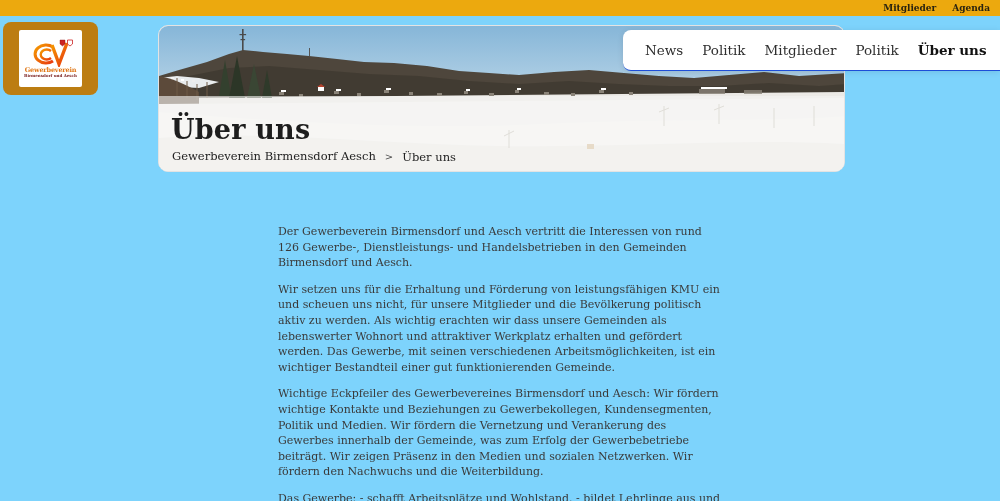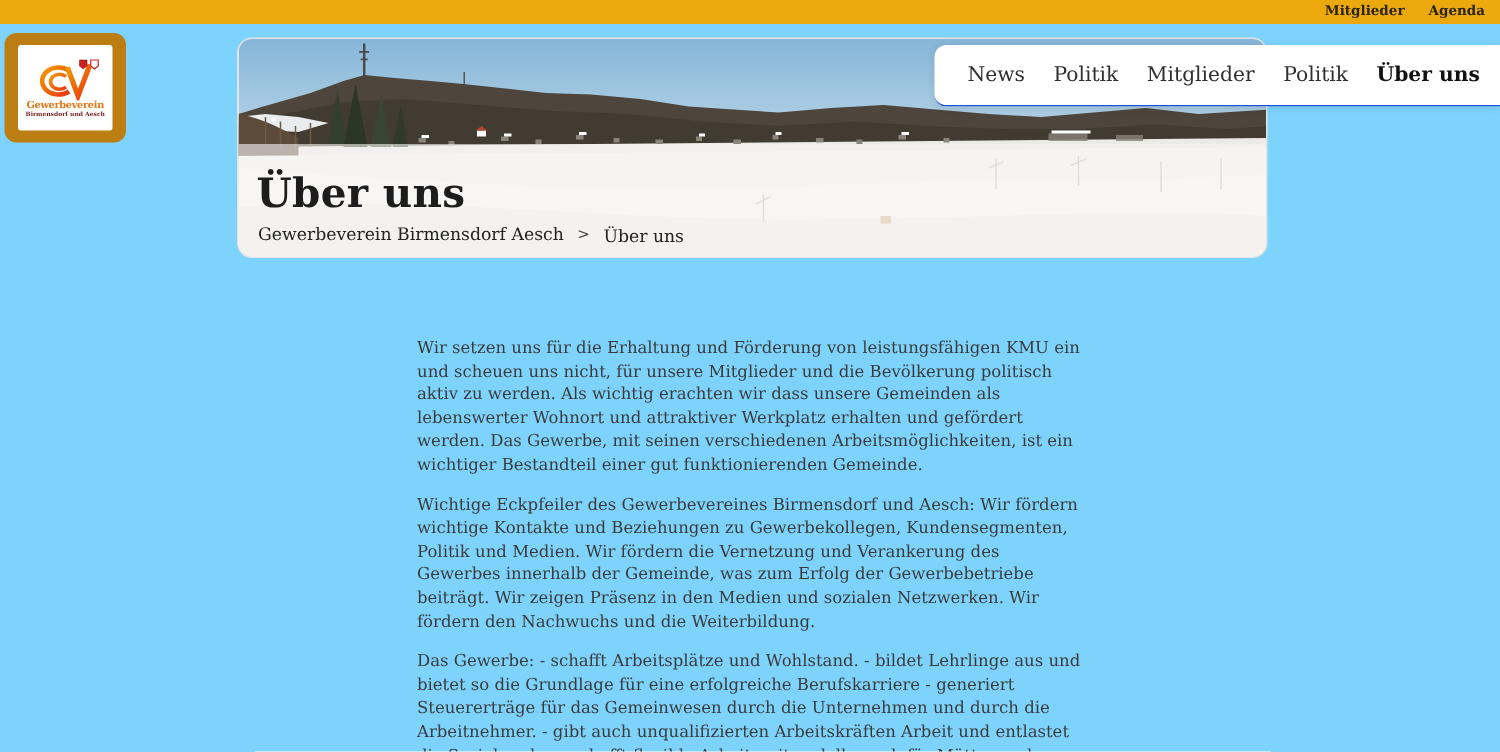--- a/index.html
+++ b/index.html
@@ -8,21 +8,21 @@
   .page { position:relative; width:1000px; height:501px; background:#7dd3fc; }
 
   
   .topbar { position:absolute; left:0; top:0; width:1000px; height:16px;
     background:#ECA90E; display:flex; justify-content:flex-end; align-items:center;
     gap:16px; padding-right:10px; }
   .topbar a { font-size:9px; font-weight:bold; color:#2b2410; text-decoration:none;
     font-family:"DejaVu Serif","Liberation Serif",serif; cursor:pointer; }
 
   
-  .logo-badge { position:absolute; left:3px; top:22px; width:81px; height:73px;
+  .logo-badge { position:absolute; left:3px; top:22px; width:95px; height:73px;
     background:#BC7D12; border-radius:8px; display:flex; align-items:center; justify-content:center; }
   .logo-inner { width:63px; height:57px; background:#ffffff; border-radius:2px;
     display:flex; flex-direction:column; align-items:center; justify-content:center; padding:2px; }
   .logo-org { font-size:6.5px; font-weight:bold; color:#E07818; line-height:1.1; letter-spacing:-0.2px; }
   .logo-sub { font-size:4px; font-weight:bold; color:#7a2020; line-height:1.2; }
 
   
   .hero-card { position:absolute; left:158px; top:25px; width:687px; height:147px;
     border-radius:10px; overflow:hidden; border:1px solid #e3e3e3; background:#f5f4f2; }
   .hero-card svg.scene { position:absolute; left:0; top:0; }
@@ -178,18 +178,19 @@
   <div class="nav">
     <a>News</a>
     <a>Politik</a>
     <a>Mitglieder</a>
     <a>Politik</a>
     <a class="active">Über uns</a>
 
   </div>
 
   <div class="content">
+    <p>Der Gewerbeverein Birmensdorf und Aesch vertritt die Interessen von rund 126 Gewerbe-, Dienstleistungs- und Handelsbetrieben in den Gemeinden Birmensdorf und Aesch.</p>
     <p>Wir setzen uns für die Erhaltung und Förderung von leistungsfähigen KMU ein und scheuen uns nicht, für unsere Mitglieder und die Bevölkerung politisch aktiv zu werden. Als wichtig erachten wir dass unsere Gemeinden als lebenswerter Wohnort und attraktiver Werkplatz  erhalten und gefördert werden. Das Gewerbe, mit seinen verschiedenen Arbeitsmöglichkeiten, ist ein wichtiger Bestandteil einer gut funktionierenden Gemeinde.</p>
     <p>Wichtige Eckpfeiler des Gewerbevereines Birmensdorf und Aesch: Wir fördern wichtige Kontakte und Beziehungen zu Gewerbekollegen, Kundensegmenten, Politik und Medien.  Wir fördern die Vernetzung und Verankerung des Gewerbes innerhalb der Gemeinde, was zum Erfolg der Gewerbebetriebe beiträgt. Wir zeigen Präsenz in den Medien und sozialen Netzwerken. Wir fördern den Nachwuchs und die Weiterbildung.</p>
     <p>Das Gewerbe: - schafft Arbeitsplätze und Wohlstand. - bildet Lehrlinge aus und bietet so die Grundlage für eine erfolgreiche Berufskarriere - generiert Steuererträge für das Gemeinwesen durch die Unternehmen und durch die Arbeitnehmer. - gibt auch unqualifizierten Arbeitskräften Arbeit und entlastet die Sozialwerke. - schafft flexible Arbeitszeitmodelle auch für Mütter und Alleinerziehende. - unterstützt Dorfvereine finanziell wie auch logistisch bei Vereinsanlässen und fördert so das soziale Zusammenleben in der Gemeinde. - entlastet die Umwelt durch kürzere Transport-/Arbeitswege, steigert Bewusstsein für umweltverträglichere Lösungen.</p>
   </div>
 
 </div>
 
 </body></html>

